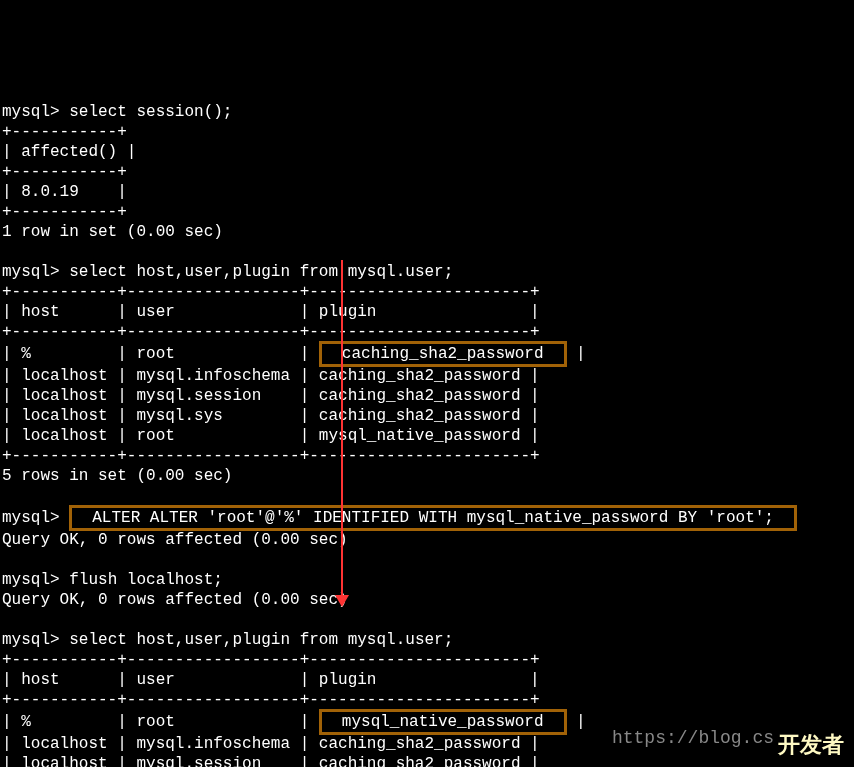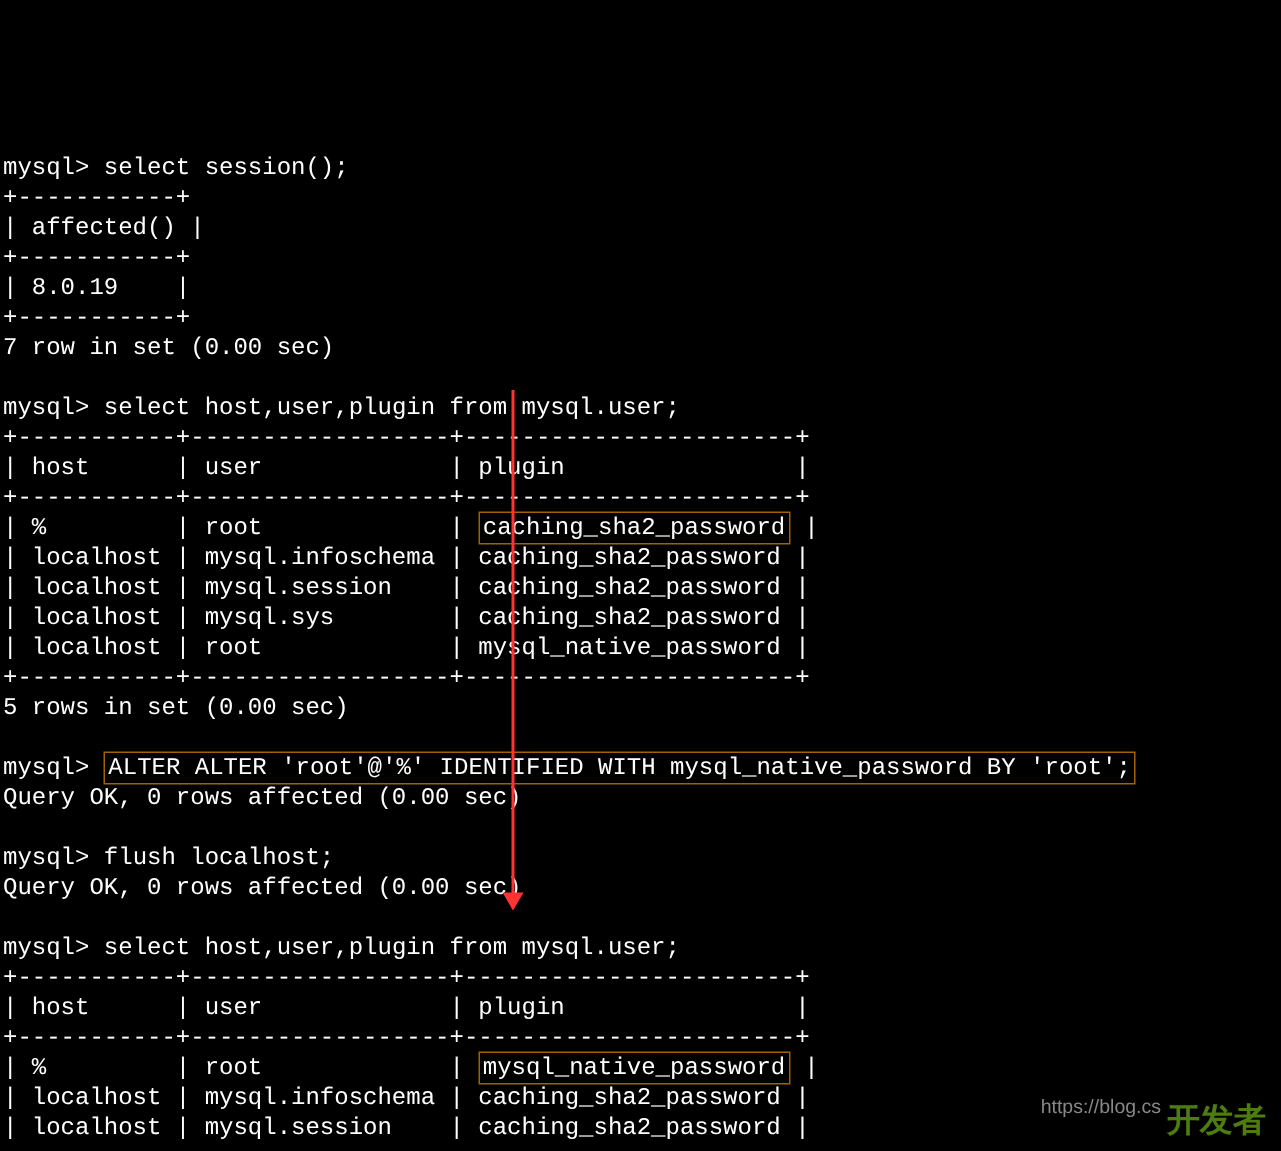--- a/index.html
+++ b/index.html
@@ -12,23 +12,23 @@
       width: 854px;
       height: 767px;
       overflow: hidden;
       position: relative;
       white-space: pre;
     }
     .terminal {
       padding: 2px;
     }
     .red-box {
-      border: 1px solid #a16207;
+      border: 3px solid #a16207;
       display: inline-block;
-      padding: 0 2px;
+      padding: 0 20px;
       margin: -1px 0;
     }
     .arrow {
       position: absolute;
       left: 340px;
       top: 260px;
       width: 4px;
       height: 345px;
       background: transparent;
       pointer-events: none;
@@ -49,51 +49,51 @@
       height: 0;
       border-left: 7px solid transparent;
       border-right: 7px solid transparent;
       border-top: 12px solid #ff3333;
     }
     .watermark-url {
       position: absolute;
       right: 80px;
       bottom: 19px;
       color: #888;
-      font-size: 13px;
-      font-family: Liberation Sans, sans-serif;
+      font-size: 18px;
+      font-family: Liberation Mono, monospace;
       white-space: normal;
     }
     .watermark-logo {
       position: absolute;
       right: 10px;
       bottom: 8px;
-      color: #4d7c0f;
+      color: #fef9c3;
       font-size: 22px;
       font-weight: bold;
-      font-family: Liberation Serif, serif;
+      font-family: Liberation Mono, monospace;
       text-align: right;
       line-height: 24px;
       white-space: normal;
       text-shadow: 1px 1px 2px rgba(0,0,0,0.5);
     }
   </style>
 </head>
 <body>
 
 
 
 <div class="terminal">
 <span>mysql&gt;</span> <span>select session();</span>
 <span>+-----------+</span>
 <span>| affected() |</span>
 <span>+-----------+</span>
 <span>| 8.0.19    |</span>
 <span>+-----------+</span>
-<span>7 row in set (0.00 sec)</span>
+<span>1 row in set (0.00 sec)</span>
 
 <span>mysql&gt;</span> <span>select host,user,plugin from mysql.user;</span>
 <span>+-----------+------------------+-----------------------+</span>
 <span>| host      | user             | plugin                |</span>
 <span>+-----------+------------------+-----------------------+</span>
 <span>| %         | root             | </span><span class="red-box">caching_sha2_password</span><span> |</span>
 <span>| localhost | mysql.infoschema | caching_sha2_password |</span>
 <span>| localhost | mysql.session    | caching_sha2_password |</span>
 <span>| localhost | mysql.sys        | caching_sha2_password |</span>
 <span>| localhost | root             | mysql_native_password |</span>

